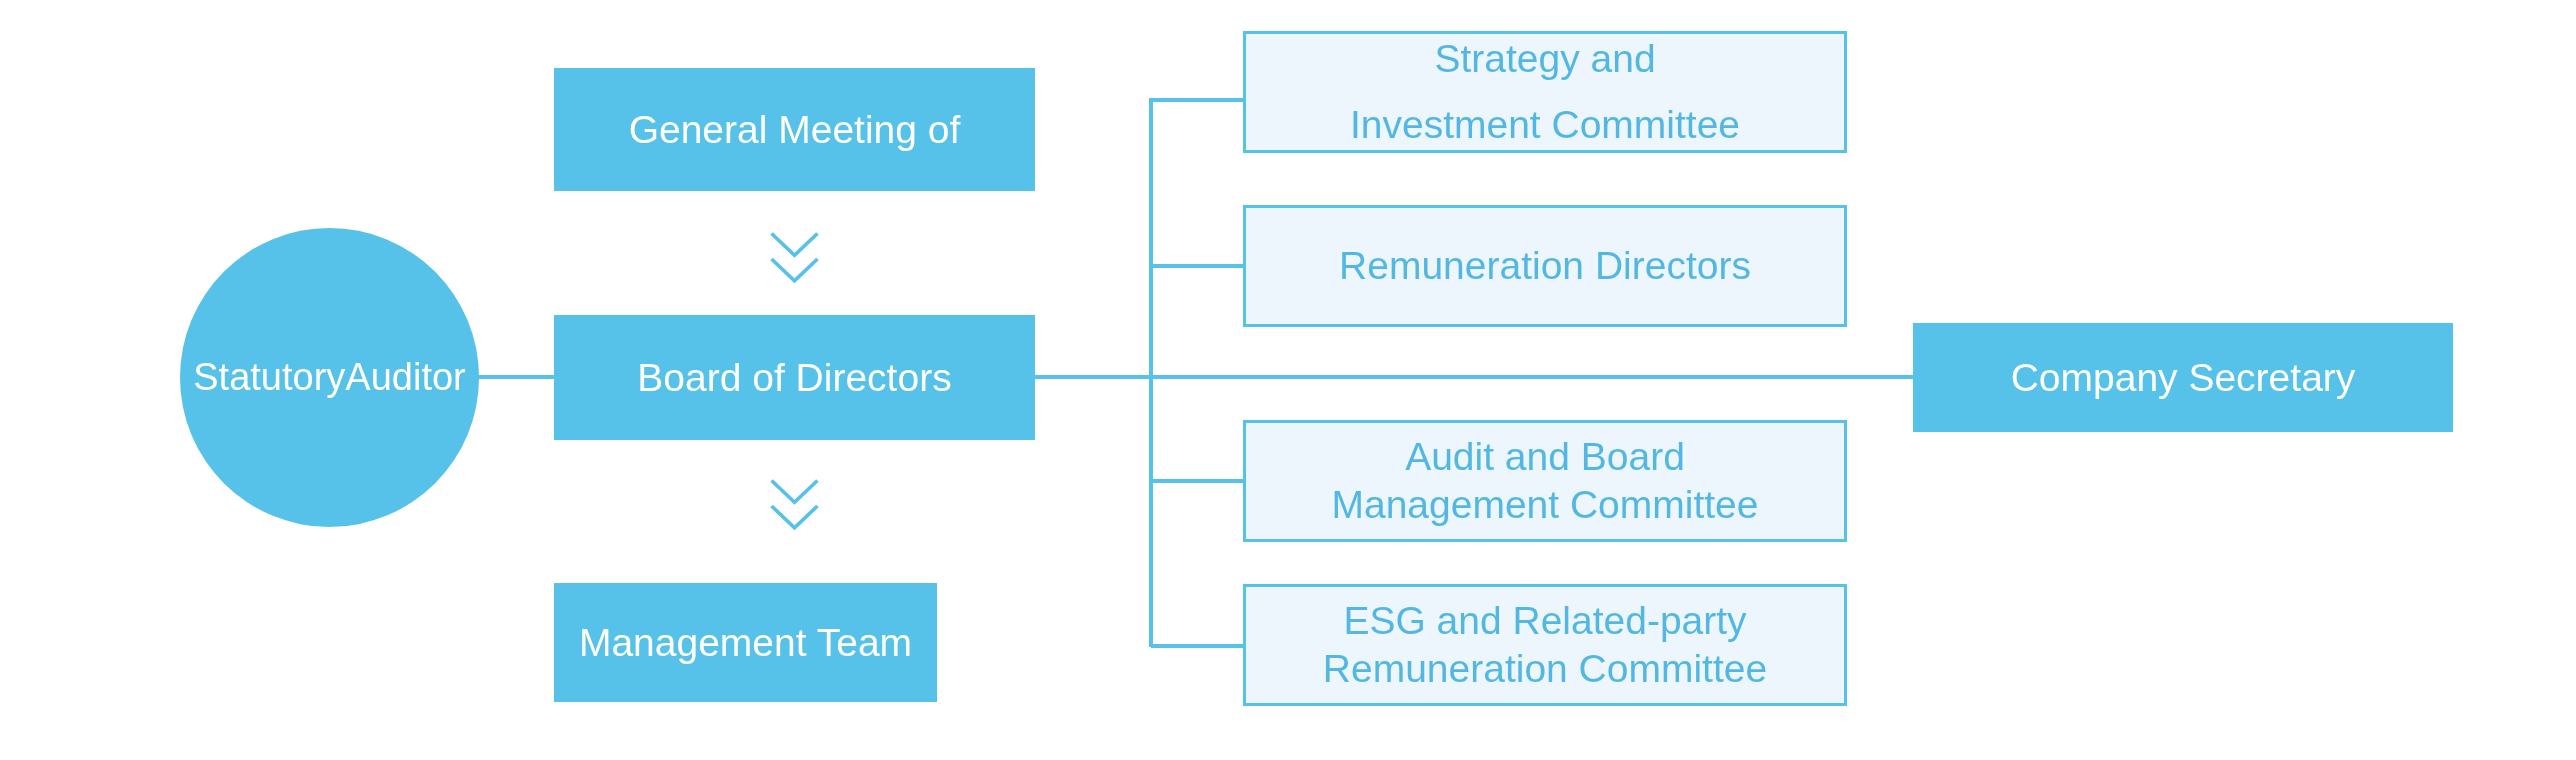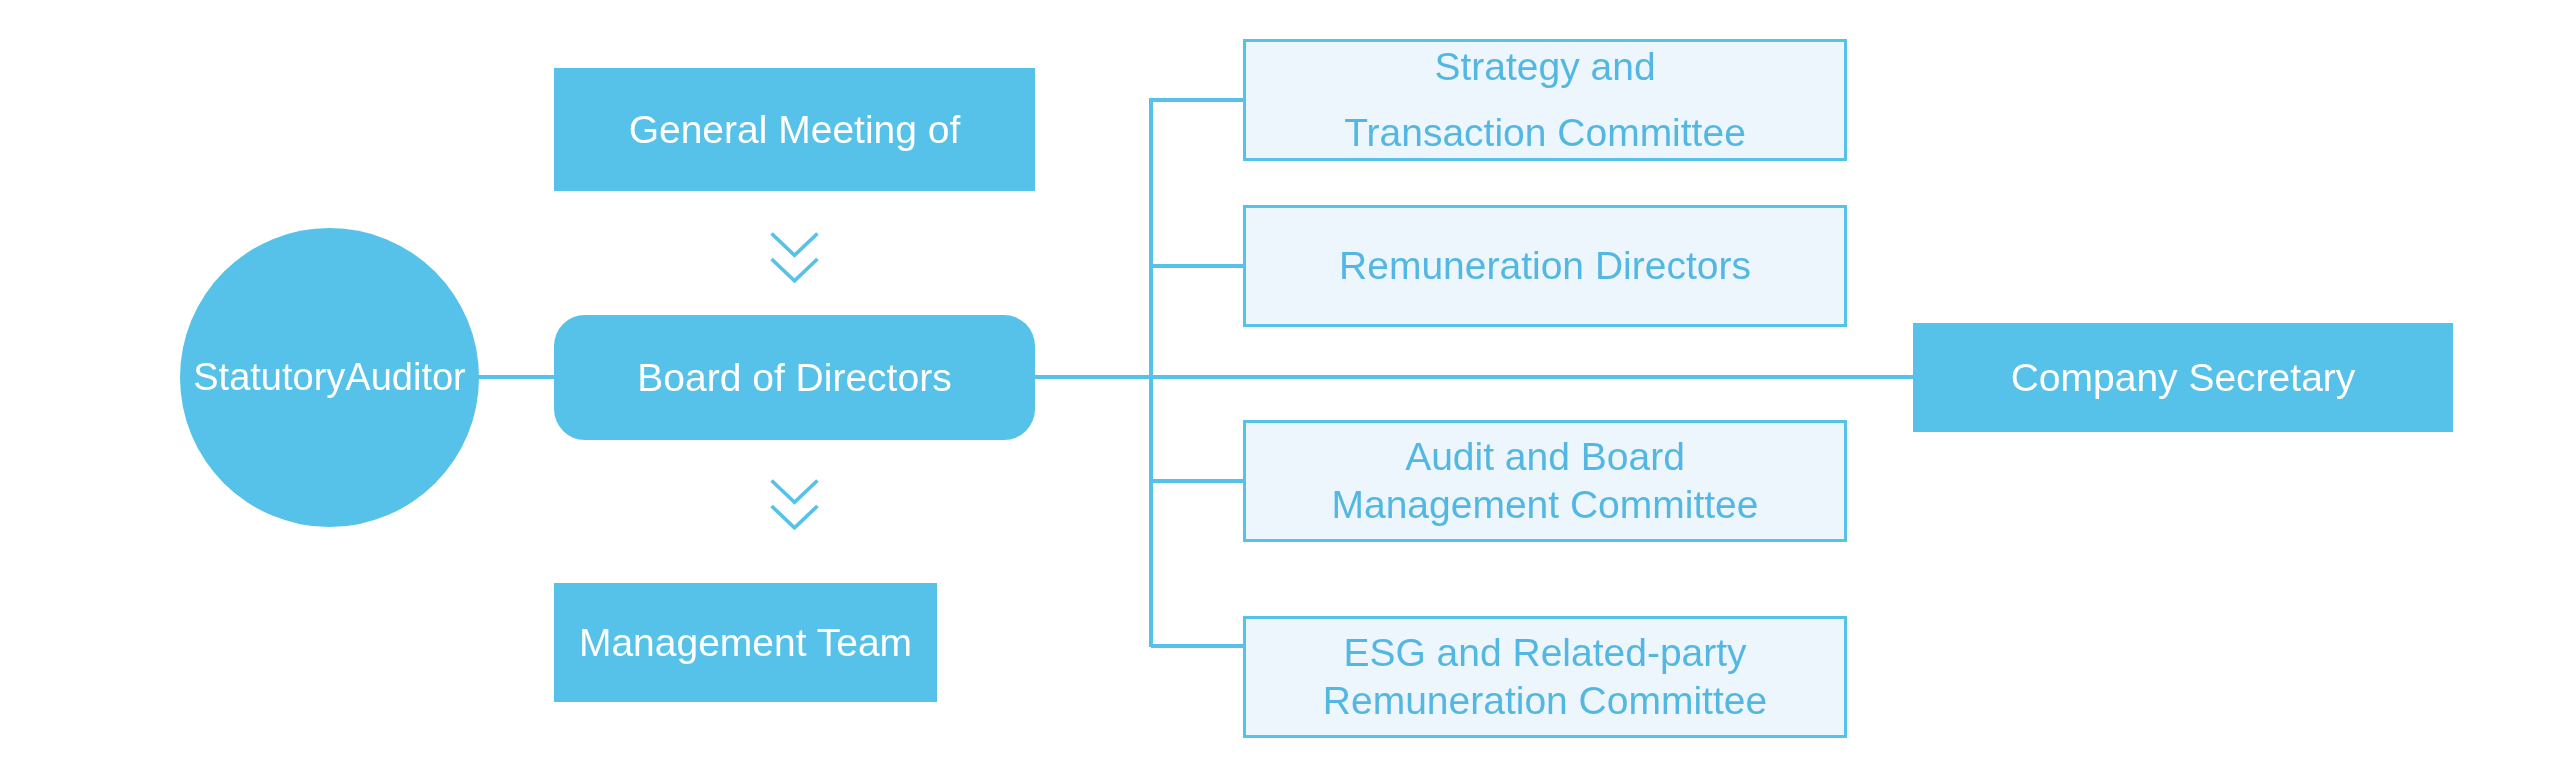--- a/index.html
+++ b/index.html
@@ -103,50 +103,50 @@
     <div class="node-line">General Meeting of</div>
   </div>
 
   <div class="chevron" style="top:232px;">
     <svg viewBox="0 0 67 70" fill="none" xmlns="http://www.w3.org/2000/svg">
       <polyline points="2,2 33.5,32 65,2" stroke="#56c1e9" stroke-width="5" fill="none"></polyline>
       <polyline points="2,37 33.5,67 65,37" stroke="#56c1e9" stroke-width="5" fill="none"></polyline>
     </svg>
   </div>
 
-  <div class="solid-box" style="left:554px; top:315px; width:481px; height:125px;border-radius:31px;">
+  <div class="solid-box" style="left:554px; top:315px; width:481px; height:125px;">
     <div class="node-line">Board of Directors</div>
   </div>
 
   <div class="chevron" style="top:479px;">
     <svg viewBox="0 0 67 70" fill="none" xmlns="http://www.w3.org/2000/svg">
       <polyline points="2,2 33.5,32 65,2" stroke="#56c1e9" stroke-width="5" fill="none"></polyline>
       <polyline points="2,37 33.5,67 65,37" stroke="#56c1e9" stroke-width="5" fill="none"></polyline>
     </svg>
   </div>
 
   <div class="solid-box" style="left:554px; top:562px; width:383px; height:119px;margin-top:21px;">
     <div class="node-line">Management Team</div>
   </div>
 
-  <div class="outline-box" style="top:39px;gap:18px;">
+  <div class="outline-box" style="top:31px;gap:18px;">
     <div class="node-line">Strategy and</div>
-    <div class="node-line">Transaction Committee</div>
+    <div class="node-line">Investment Committee</div>
   </div>
 
   <div class="outline-box" style="top:205px;">
     <div class="node-line">Remuneration Directors</div>
   </div>
 
   <div class="outline-box" style="top:420px;">
     <div class="node-line">Audit and Board</div>
     <div class="node-line">Management Committee</div>
   </div>
 
-  <div class="outline-box" style="top:584px;margin-top:32px;">
+  <div class="outline-box" style="top:584px;">
     <div class="node-line">ESG and Related-party</div>
     <div class="node-line">Remuneration Committee</div>
   </div>
 
   <div class="solid-box" style="left:1913px; top:323px; width:540px; height:109px;">
     <div class="node-line">Company Secretary</div>
   </div>
 
 </div>
 

